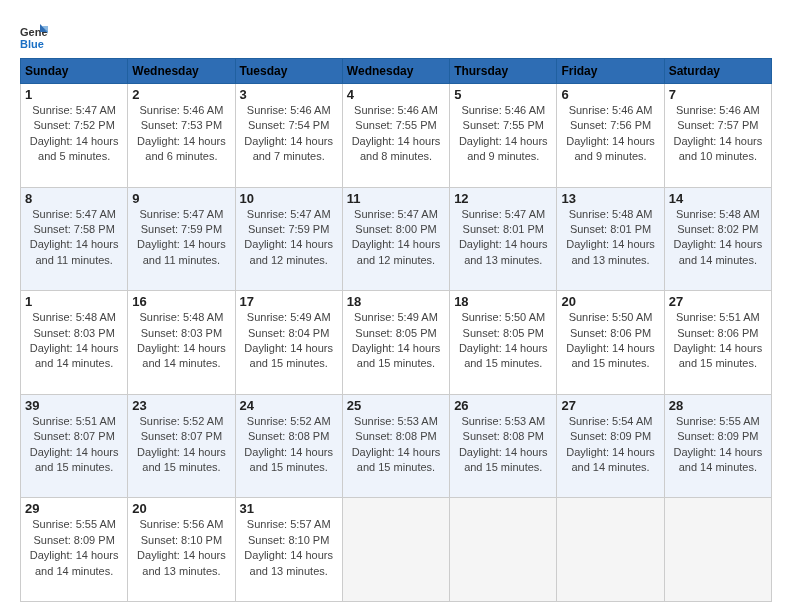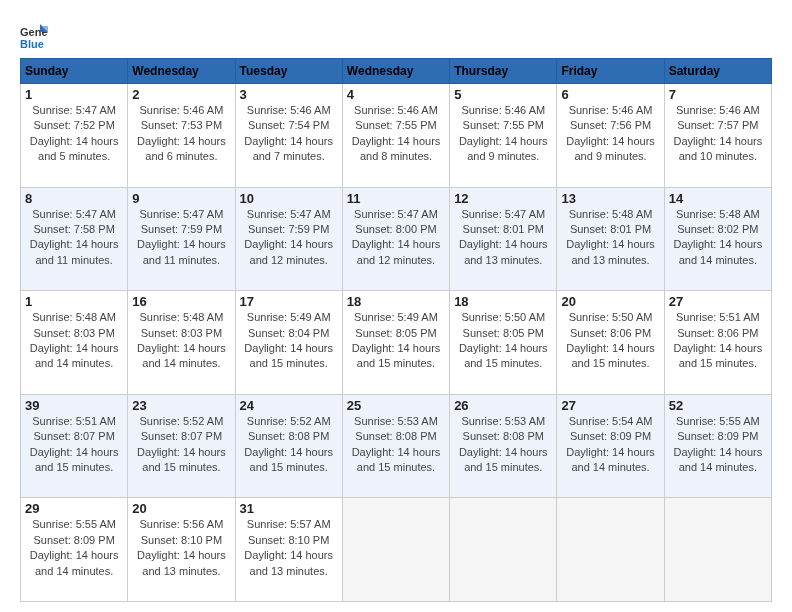--- a/index.html
+++ b/index.html
@@ -242,21 +242,21 @@
           </td>
           <td>
             <span class="day-num">26</span>
             <div class="day-info">Sunrise: 5:53 AM<br>Sunset: 8:08 PM<br>Daylight: 14 hours<br>and 15 minutes.</div>
           </td>
           <td>
             <span class="day-num">27</span>
             <div class="day-info">Sunrise: 5:54 AM<br>Sunset: 8:09 PM<br>Daylight: 14 hours<br>and 14 minutes.</div>
           </td>
           <td>
-            <span class="day-num">52</span>
+            <span class="day-num">28</span>
             <div class="day-info">Sunrise: 5:55 AM<br>Sunset: 8:09 PM<br>Daylight: 14 hours<br>and 14 minutes.</div>
           </td>
         </tr>
         <tr class="last-row">
           <td>
             <span class="day-num">29</span>
             <div class="day-info">Sunrise: 5:55 AM<br>Sunset: 8:09 PM<br>Daylight: 14 hours<br>and 14 minutes.</div>
           </td>
           <td>
             <span class="day-num">20</span>

